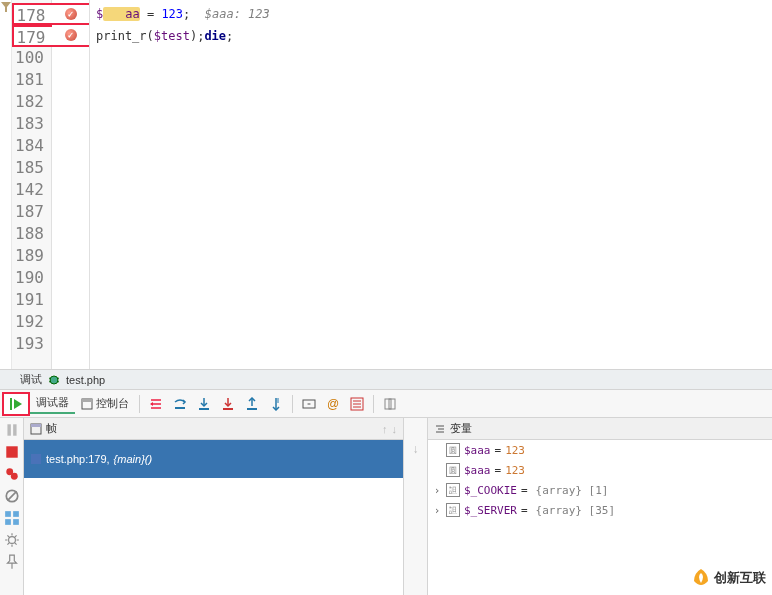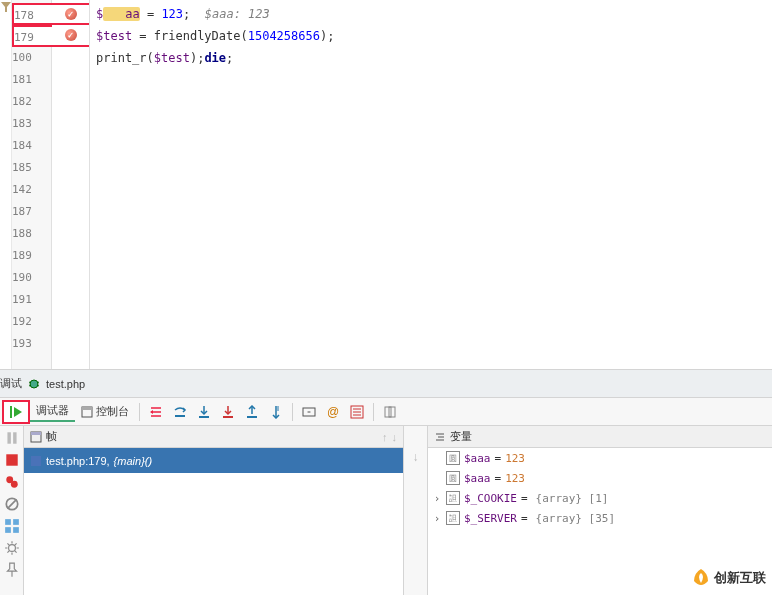--- a/index.html
+++ b/index.html
@@ -1,52 +1,52 @@
 <!DOCTYPE html>
 <html><head>
 <meta charset="utf-8">
 <style>
 * { margin: 0; padding: 0; box-sizing: border-box; }
 body { font-family: "Segoe UI", Arial, sans-serif; font-size: 12px; background: #fff; color: #333; width: 772px; height: 595px; overflow: hidden; position: relative; }
 .editor-area { display: flex; height: 370px; border-bottom: 1px solid #d4d4d4; }
 .filter-col { width: 12px; background: #fff; border-right: 1px solid #e8e8e8; display: flex; align-items: flex-start; justify-content: center; padding-top: 2px; }
 .filter-col svg { width: 10px; height: 10px; }
-.gutter { width: 40px; background: #f7f7f7; border-right: 1px solid #e0e0e0; font-family: "Consolas", monospace; font-size: 11px; color: #808080; text-align: left; padding-top: 3px; }
+.gutter { width: 40px; background: #f7f7f7; border-right: 1px solid #e0e0e0; font-family: "Consolas", monospace; font-size: 16px; color: #808080; text-align: center; padding-top: 3px; }
 .gutter .ln { height: 22px; line-height: 22px; padding-right: 4px; }
 .gutter .hl { background: #fff; border: 2px solid #e24; border-right: none; margin-right: -1px; }
 .bp-col { width: 38px; background: #fff; border-right: 1px solid #e0e0e0; padding-top: 3px; }
 .bp-col .bpr { height: 22px; display: flex; align-items: center; justify-content: center; gap: 2px; }
 .bp-col .hl { border-top: 2px solid #e24; border-bottom: 2px solid #e24; }
 .bp-col .hl2 { border-bottom: 2px solid #e24; }
 .bp-dot { width: 12px; height: 12px; border-radius: 50%; background: radial-gradient(circle at 35% 35%, #ff9b8a, #c84b3b); display: flex; align-items: center; justify-content: center; }
 .bp-dot::after { content: "✓"; color: #fff; font-size: 8px; font-weight: bold; }
 .code { flex: 1; font-family: "Consolas", monospace; font-size: 12px; padding-top: 3px; background: #fff; overflow: hidden; }
 .code .cl { height: 22px; line-height: 22px; padding-left: 6px; white-space: pre; }
 .k-var { color: #660e7a; }
 .k-num { color: #0000ff; }
 .k-comment { color: #808080; font-style: italic; }
 .k-die { color: #000080; font-weight: bold; }
 .bottom-panel { height: 225px; display: flex; flex-direction: column; background: #f7f7f7; }
-.tab-strip { height: 28px; display: flex; align-items: center; padding-left: 0; gap: 6px; border-bottom: 1px solid #d4d4d4; background: #eceff1; }
+.tab-strip { height: 20px; display: flex; align-items: center; padding-left: 20px; gap: 6px; border-bottom: 1px solid #d4d4d4; background: #eceff1; }
 .tab-label { font-size: 11px; color: #333; }
 .bug-icon { width: 12px; height: 12px; }
 .toolbar-row { height: 28px; display: flex; align-items: center; background: #f7f7f7; border-bottom: 1px solid #d4d4d4; }
 .resume-box { width: 28px; height: 24px; border: 2px solid #e24; margin-left: 2px; display: flex; align-items: center; justify-content: center; background: #fff; }
 .tbtn { width: 22px; height: 22px; display: flex; align-items: center; justify-content: center; margin: 0 1px; }
 .tbtn svg { width: 14px; height: 14px; }
 .sep { width: 1px; height: 18px; background: #d0d0d0; margin: 0 4px; }
 .sub-tab { padding: 2px 6px; font-size: 11px; display: flex; align-items: center; gap: 3px; }
 .sub-tab.active { border-bottom: 2px solid #4a7; }
 .debug-body { flex: 1; display: flex; }
 .left-tools { width: 24px; background: #f7f7f7; border-right: 1px solid #d4d4d4; display: flex; flex-direction: column; align-items: center; padding-top: 4px; gap: 6px; }
 .left-tools .lt { width: 16px; height: 16px; display: flex; align-items: center; justify-content: center; }
 .frames-panel { width: 380px; border-right: 1px solid #d4d4d4; background: #fff; display: flex; flex-direction: column; }
 .panel-head { height: 22px; background: #f0f0f0; border-bottom: 1px solid #d4d4d4; display: flex; align-items: center; justify-content: space-between; padding: 0 6px; font-size: 11px; }
 .panel-head .nav { display: flex; gap: 4px; }
-.frame-row { height: 25px; background: #2b6cb0; background: #1f77b4; background: #3b7dd8; color: #fff; display: flex; align-items: center; padding-left: 6px; font-size: 11px; gap: 4px; }
+.frame-row { height: 38px; background: #2b6cb0; background: #1f77b4; background: #3b7dd8; color: #fff; display: flex; align-items: center; padding-left: 6px; font-size: 11px; gap: 4px; }
 .frame-row { background: #3874b0; }
 .vars-mid { width: 24px; background: #f7f7f7; border-right: 1px solid #d4d4d4; display: flex; flex-direction: column; align-items: center; padding-top: 4px; gap: 6px; }
 .vars-panel { flex: 1; background: #fff; display: flex; flex-direction: column; }
 .var-row { height: 20px; display: flex; align-items: center; padding-left: 4px; font-size: 11px; gap: 4px; font-family: "Consolas", monospace; }
 .var-row .exp { width: 10px; text-align: center; color: #666; }
 .var-icon { width: 14px; height: 14px; border: 1px solid #888; display: flex; align-items: center; justify-content: center; font-size: 8px; color: #888; background: #fff; }
 .v-name { color: #660e7a; }
 .v-eq { color: #333; }
 .v-val { color: #cc7832; }
 .v-type { color: #808080; }
@@ -97,21 +97,20 @@
       <div class="bpr"></div>
       <div class="bpr"></div>
       <div class="bpr"></div>
       <div class="bpr"></div>
       <div class="bpr"></div>
       <div class="bpr"></div>
       <div class="bpr"></div>
     </div>
   <div class="code" id="code">
       <div class="cl"><span class="k-var">$</span><span class="k-var" style="background: rgb(245, 215, 122); border-radius: 2px; padding-left: 22px;">aa</span><span class=""> = </span><span class="k-num">123</span><span class="">;  </span><span class="k-comment">$aaa: 123</span></div>
-      <div class="cl"><span class="k-var">$test</span><span class=""> = friendlyDate(</span><span class="k-num">1504258656</span><span class="">);</span></div>
       <div class="cl"><span class="">print_r(</span><span class="k-var">$test</span><span class="">);</span><span class="k-die">die</span><span class="">;</span></div>
       <div class="cl"></div>
       <div class="cl"></div>
       <div class="cl"></div>
       <div class="cl"></div>
       <div class="cl"></div>
       <div class="cl"></div>
       <div class="cl"></div>
       <div class="cl"></div>
       <div class="cl"></div>

